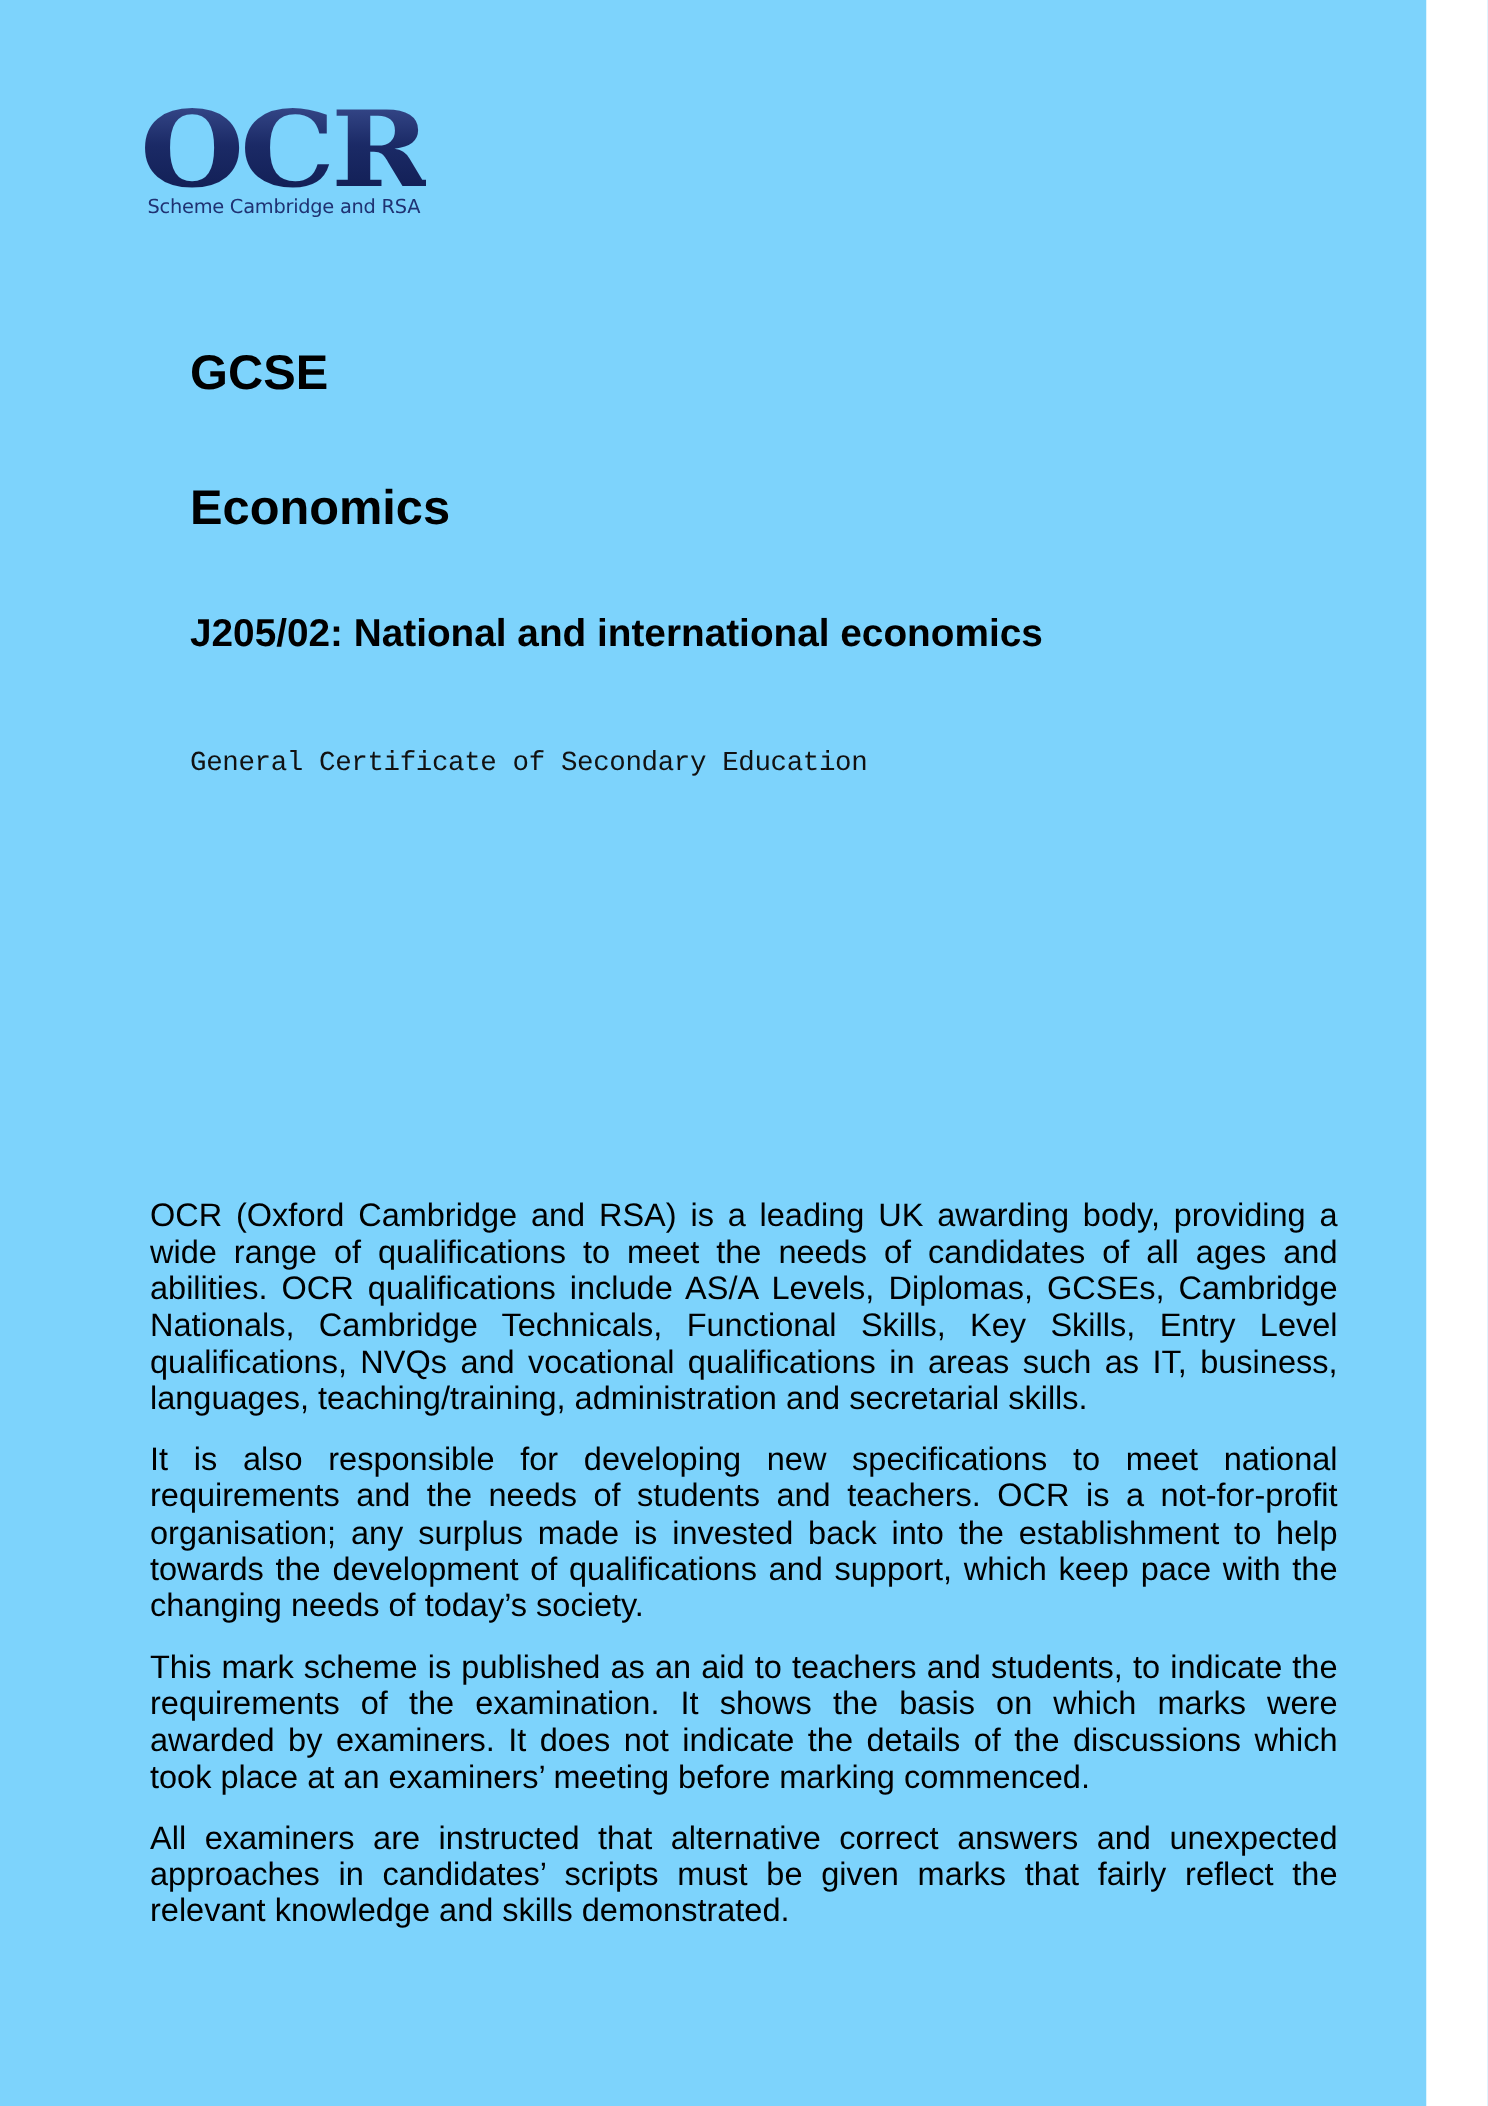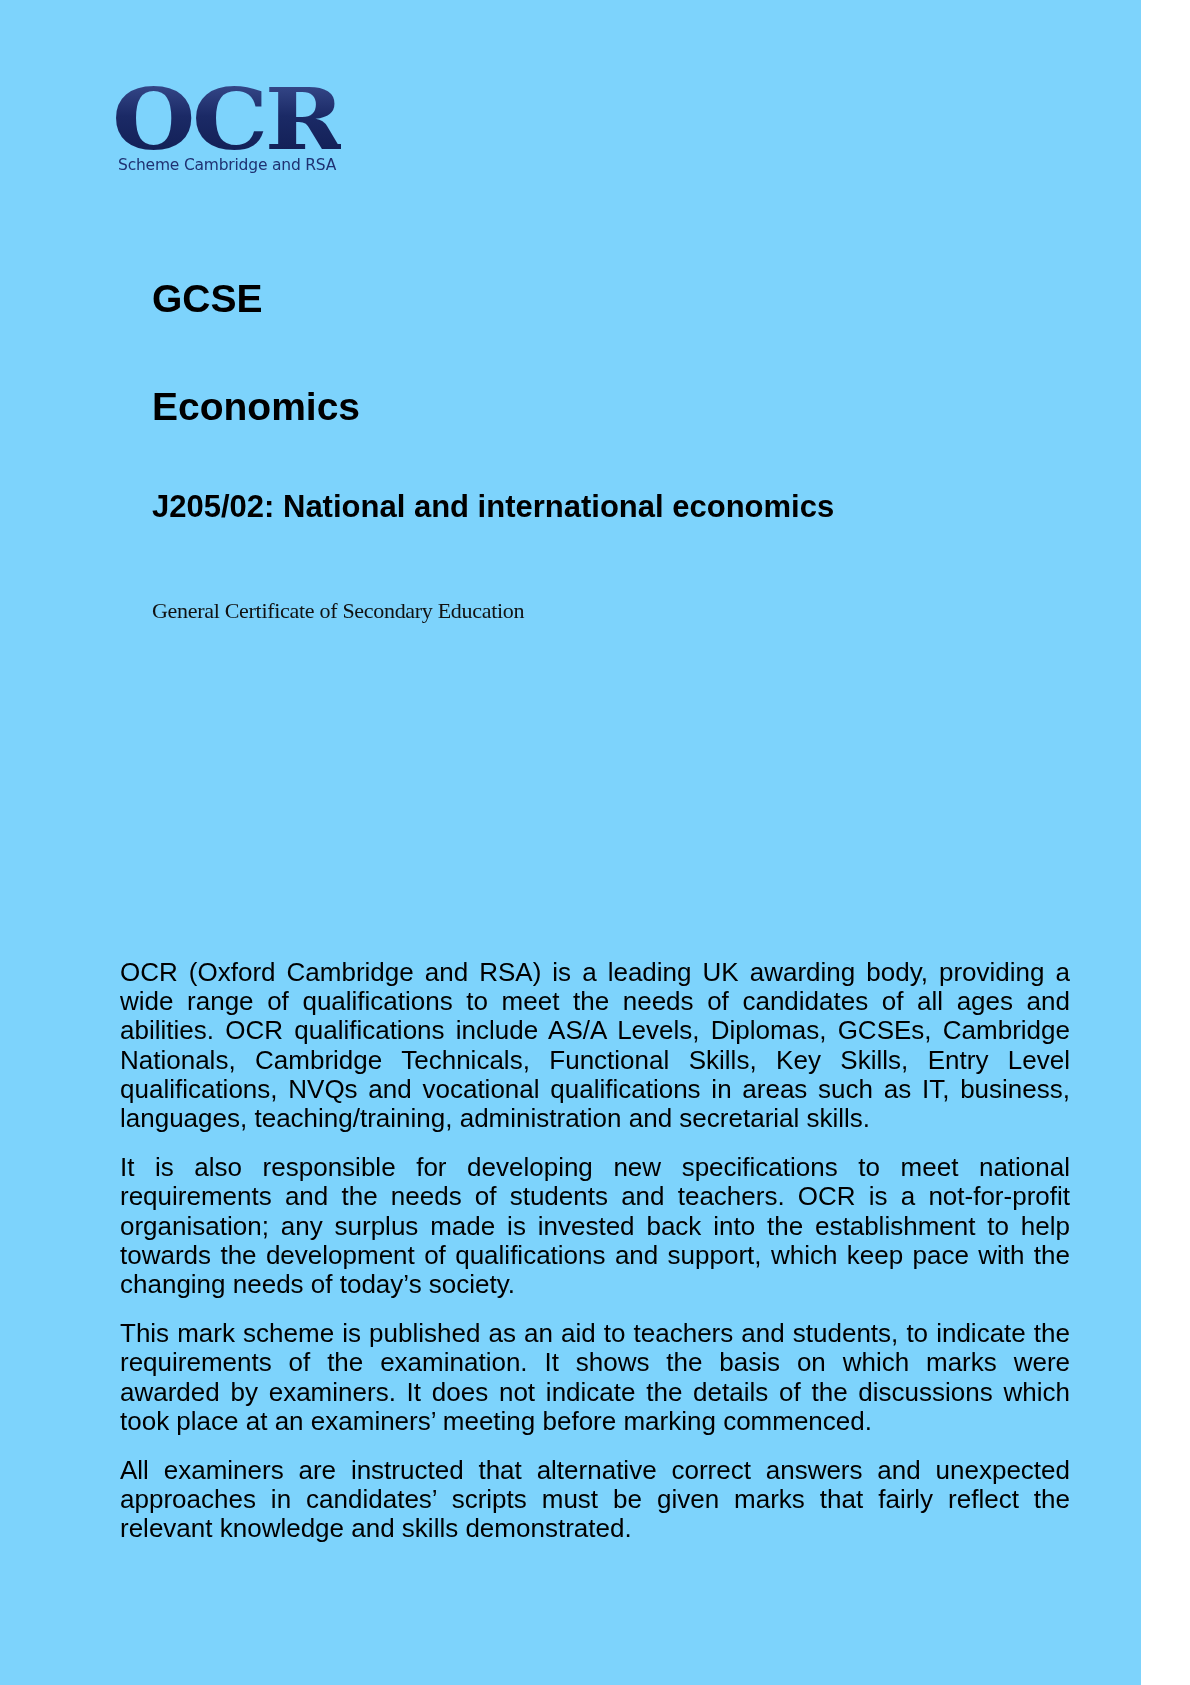--- a/index.html
+++ b/index.html
@@ -64,21 +64,21 @@
       font-family: "Liberation Sans", sans-serif;
       font-weight: bold;
       white-space: nowrap;
       color: #000;
     }
     .h-gcse { top: 260px; font-size: 39px; line-height: 46px; }
     .h-subject { top: 368px; font-size: 39px; line-height: 46px; text-align: center; }
     .h-paper { top: 472px; font-size: 31px; line-height: 38px; }
     .h-qual {
       top: 580px;
-      font-family: Liberation Serif, serif;
+      font-family: Liberation Mono, monospace;
       font-weight: normal;
       font-size: 22px;
       line-height: 30px;
       letter-spacing: -0.3px;
       color: #111;
     }
     .h-markscheme { top: 704px; font-size: 35px; line-height: 42px; }
 
     
     .body-text {

